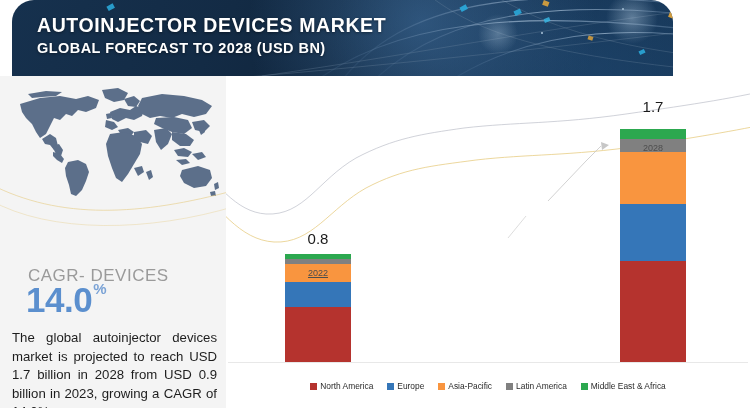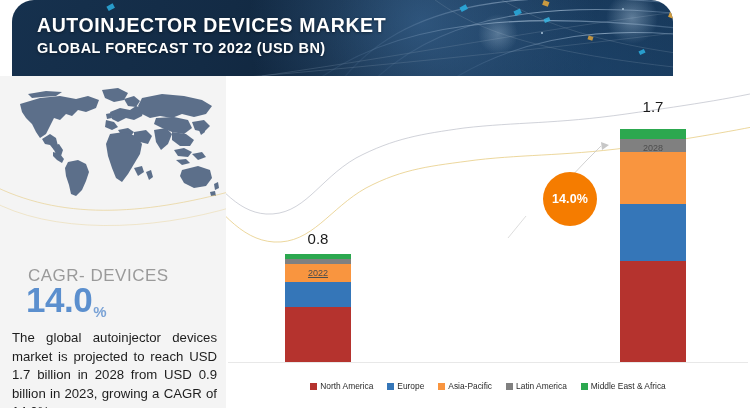--- a/index.html
+++ b/index.html
@@ -51,21 +51,21 @@
   #map-wrap {
     position:absolute; left:6px; top:8px; width:214px; height:116px;
   }
   #cagr-label {
     position:absolute; left:28px; top:190px;
     font-size:17px; color:#9a9a9a; letter-spacing:0.5px;
     font-weight:normal;
   }
   #cagr-value-row {
     position:absolute; left:26px; top:204px;
-    display:flex; align-items:flex-end;
+    display:flex; align-items:flex-start;
   }
   #cagr-number {
     font-size:35px; font-weight:bold; color:#5b8fce; letter-spacing:-0.5px;
   }
   #cagr-pct {
     font-size:15px; font-weight:bold; color:#7ba3d6; margin-left:1px;
   }
   #desc {
     position:absolute; left:12px; top:253px; width:205px;
     font-size:13.2px; line-height:18.5px; color:#1d1d1d;
@@ -158,21 +158,21 @@
         <rect x="627" y="50" width="6" height="4" fill="#2aa7d8" transform="rotate(-26 630 52)" opacity="0.9"></rect>
         <rect x="718" y="66" width="7" height="5" fill="#2aa7d8" transform="rotate(25 721 68)" opacity="0.9"></rect>
         <rect x="576" y="36" width="5" height="4" fill="#e8a93a" transform="rotate(18 578 38)" opacity="0.8"></rect>
         <rect x="95" y="5" width="7" height="5" fill="#2aa7d8" transform="rotate(-28 98 7)" opacity="0.9"></rect>
         <circle cx="530" cy="33" r="1" fill="#bcd4e8" opacity="0.9"></circle>
         <circle cx="611" cy="9" r="1" fill="#bcd4e8" opacity="0.8"></circle>
       </g>
     </svg>
     <div id="header-text">
       <div id="title-main">AUTOINJECTOR DEVICES MARKET</div>
-      <div id="title-sub">GLOBAL FORECAST TO 2022 (USD BN)</div>
+      <div id="title-sub">GLOBAL FORECAST TO 2028 (USD BN)</div>
     </div>
   </div>
 
   <div id="left-panel">
 
     <div id="map-wrap">
       <svg width="214" height="116" viewBox="0 0 214 116">
         <g fill="#5c6f8a">
 
           <path d="M14,20 L34,14 L54,12 L70,15 L82,12 L93,16 L90,24 L80,28 L72,26 L66,32 L60,30 L54,36 L48,34 L44,42 L40,50 L34,54 L30,48 L26,40 L20,34 L16,28 Z"></path>
@@ -273,23 +273,20 @@
         <div class="seg" style="height:10px;background:#2ca84f;"></div>
         <div class="seg" style="height:13px;background:#808080;"></div>
         <div class="seg" style="height:52px;background:#f9953f;"></div>
         <div class="seg" style="height:57px;background:#3576b8;"></div>
         <div class="seg" style="height:101px;background:#b5332e;"></div>
       </div>
       <div class="bar-cat" style="top:14px;">2028</div>
     </div>
   </div>
 
-  <div id="cagr-bubble">
-    <span>14.0%</span>
-  </div>
 
   <div id="legend">
     <div class="legend-item">
       <span class="legend-swatch" style="background:#b5332e"></span>
       <span class="legend-label">North America</span>
     </div>
     <div class="legend-item">
       <span class="legend-swatch" style="background:#3576b8"></span>
       <span class="legend-label">Europe</span>
     </div>

